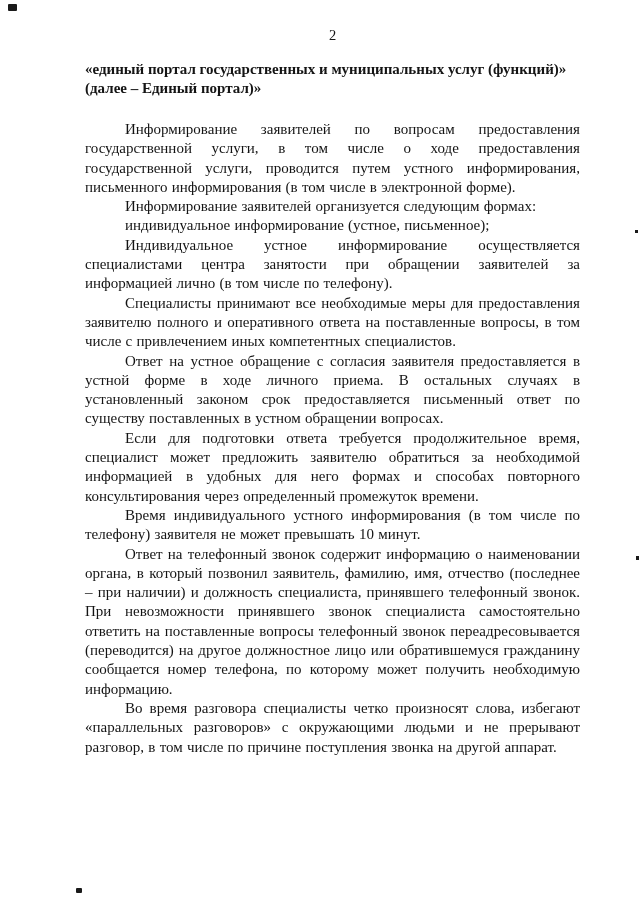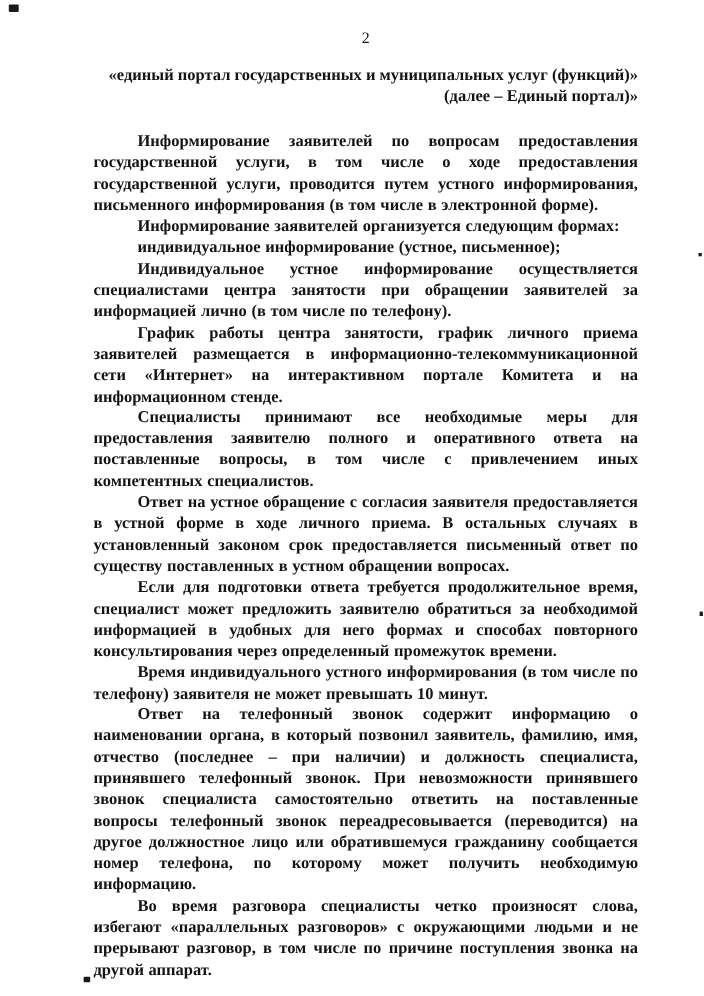--- a/index.html
+++ b/index.html
@@ -19,33 +19,32 @@
     box-sizing: border-box;
   }
   .page-number {
     text-align: center;
     font-size: 14.5px;
     line-height: 18px;
     margin-bottom: 16px;
   }
   .heading {
     font-weight: bold;
-    text-align: right;
+    text-align: left;
     font-size: 15px;
     line-height: 19px;
     margin: 0 0 22px 0;
   }
   .doc-body p {
     margin: 0;
     text-align: justify;
     text-indent: 40px;
     font-size: 15px;
     line-height: 19.3px;
     word-spacing: 0.5px;
-    font-weight: bold;
   }
   
   .artifact {
     position: absolute;
     background: #1a1a1a;
   }
   .artifact.a1 { top: 4px; left: 8px; width: 9px; height: 7px; border-radius: 1px; }
   .artifact.a2 { top: 230px; right: 2px; width: 3px; height: 3px; }
   .artifact.a3 { top: 556px; right: 1px; width: 3px; height: 4px; }
   .artifact.a4 { bottom: 12px; left: 76px; width: 6px; height: 5px; border-radius: 1px; }
@@ -60,21 +59,20 @@
   <div class="heading">
     <div>«единый портал государственных и муниципальных услуг (функций)»</div>
     <div>(далее – Единый портал)»</div>
   </div>
 
   <div class="doc-body">
     <p>Информирование заявителей по вопросам предоставления государственной услуги, в том числе о ходе предоставления государственной услуги, проводится путем устного информирования, письменного информирования (в том числе в электронной форме).</p>
     <p>Информирование заявителей организуется следующим формах:</p>
     <p>индивидуальное информирование (устное, письменное);</p>
     <p>Индивидуальное устное информирование осуществляется специалистами центра занятости при обращении заявителей за информацией лично (в том числе по телефону).</p>
-    <p>График работы центра занятости, график личного приема заявителей размещается в информационно-телекоммуникационной сети «Интернет» на интерактивном портале Комитета и на информационном стенде.</p>
     <p>Специалисты принимают все необходимые меры для предоставления заявителю полного и оперативного ответа на поставленные вопросы, в том числе с привлечением иных компетентных специалистов.</p>
     <p>Ответ на устное обращение с согласия заявителя предоставляется в устной форме в ходе личного приема. В остальных случаях в установленный законом срок предоставляется письменный ответ по существу поставленных в устном обращении вопросах.</p>
     <p>Если для подготовки ответа требуется продолжительное время, специалист может предложить заявителю обратиться за необходимой информацией в удобных для него формах и способах повторного консультирования через определенный промежуток времени.</p>
     <p>Время индивидуального устного информирования (в том числе по телефону) заявителя не может превышать 10 минут.</p>
     <p>Ответ на телефонный звонок содержит информацию о наименовании органа, в который позвонил заявитель, фамилию, имя, отчество (последнее – при наличии) и должность специалиста, принявшего телефонный звонок. При невозможности принявшего звонок специалиста самостоятельно ответить на поставленные вопросы телефонный звонок переадресовывается (переводится) на другое должностное лицо или обратившемуся гражданину сообщается номер телефона, по которому может получить необходимую информацию.</p>
     <p>Во время разговора специалисты четко произносят слова, избегают «параллельных разговоров» с окружающими людьми и не прерывают разговор, в том числе по причине поступления звонка на другой аппарат.</p>
   </div>
 
 </div>
 

